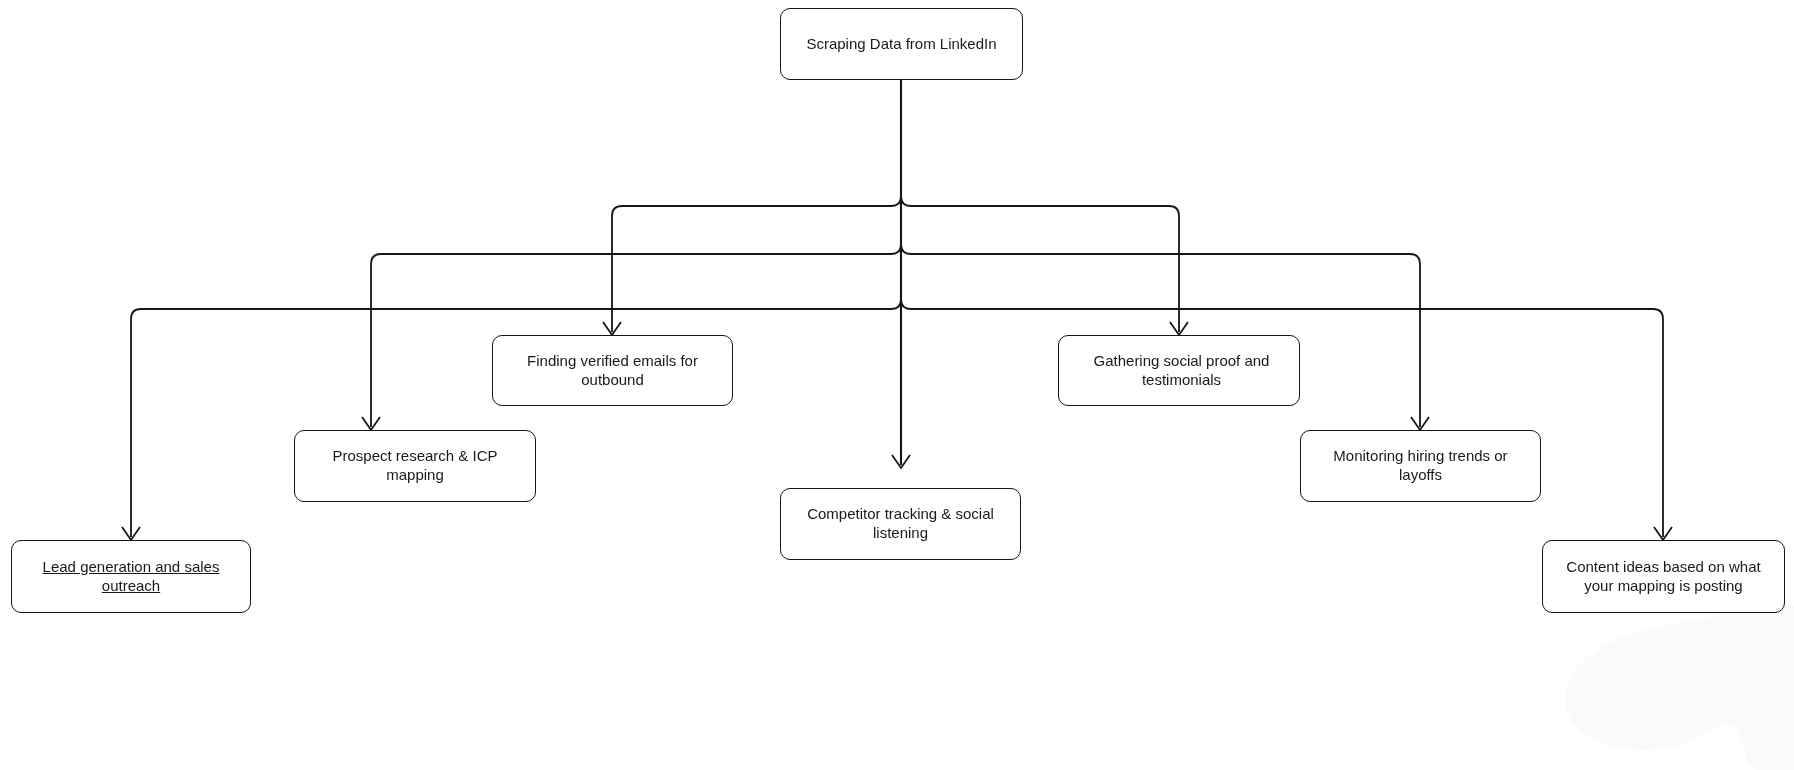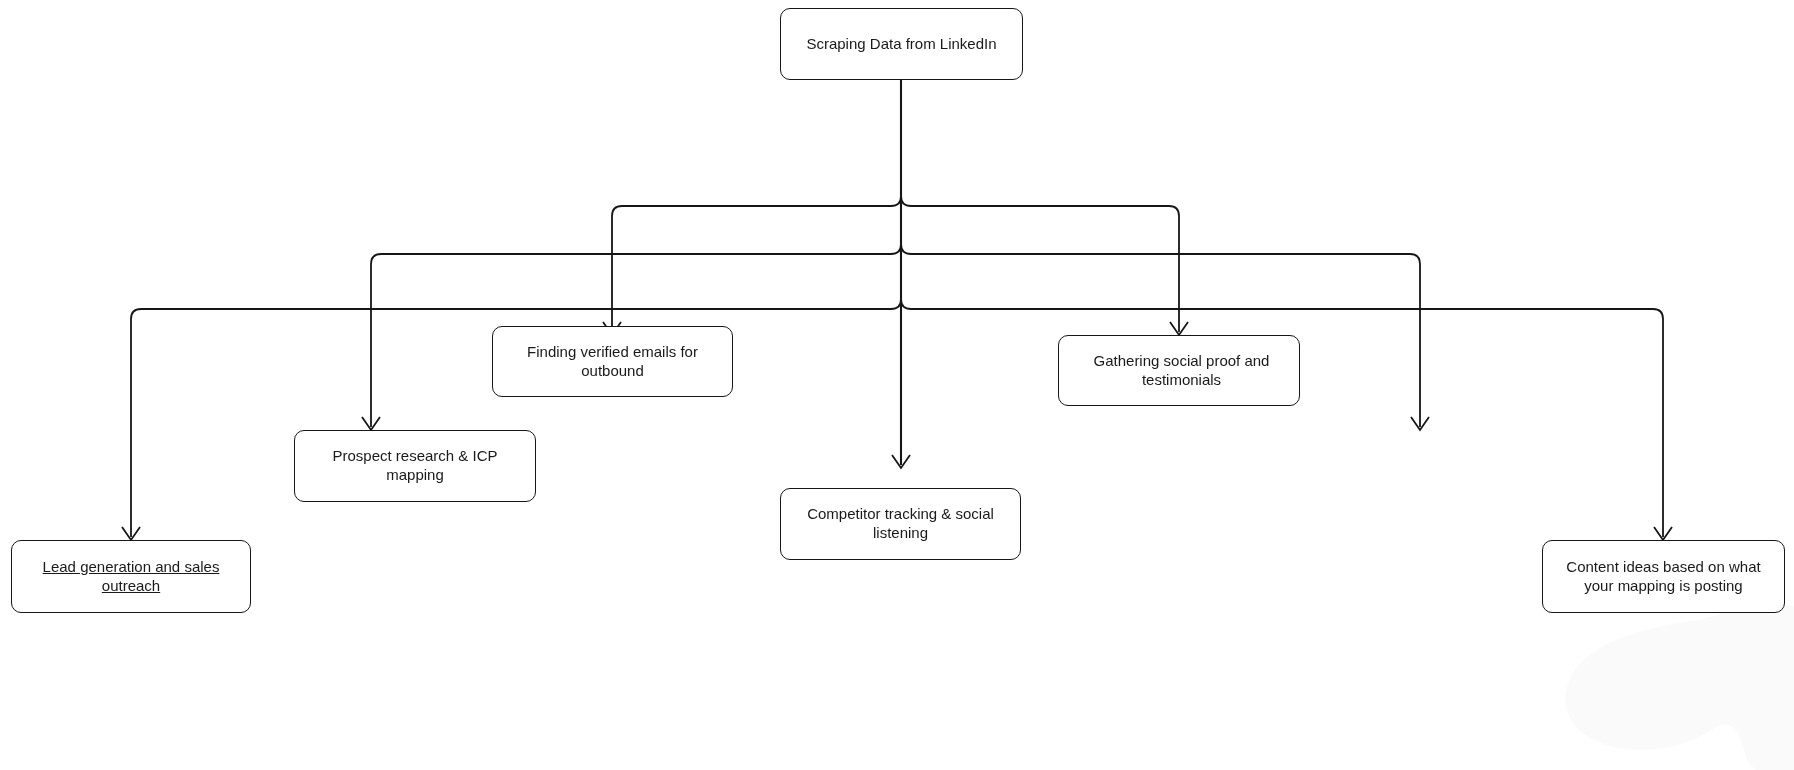--- a/index.html
+++ b/index.html
@@ -81,30 +81,33 @@
   </div>
 
   <div class="node" style="left:11px; top:540px; width:240px; height:73px;text-decoration:underline;">
     <span>Lead generation and sales outreach</span>
   </div>
 
   <div class="node" style="left:250px; top:430px; width:242px; height:72px;margin-left:44px;">
     <span>Prospect research &amp; ICP mapping</span>
   </div>
 
-  <div class="node" style="left:492px; top:326px; width:241px; height:71px;justify-content:flex-end;">
+  <div class="node" style="left:492px; top:335px; width:241px; height:71px;justify-content:flex-end;">
     <span>Finding verified emails for outbound</span>
   </div>
 
   <div class="node" style="left:780px; top:488px; width:241px; height:72px;text-align:center;">
     <span>Competitor tracking &amp; social listening</span>
   </div>
 
   <div class="node" style="left:1058px; top:335px; width:242px; height:71px;padding-left:20px;">
     <span>Gathering social proof and testimonials</span>
   </div>
 
+  <div class="node" style="left:1300px; top:430px; width:241px; height:72px;">
+    <span>Monitoring hiring trends or layoffs</span>
+  </div>
 
   <div class="node" style="left:1542px; top:540px; width:243px; height:73px;">
     <span>Content ideas based on what your mapping is posting</span>
   </div>
 
 </div>
 
 </body></html>

